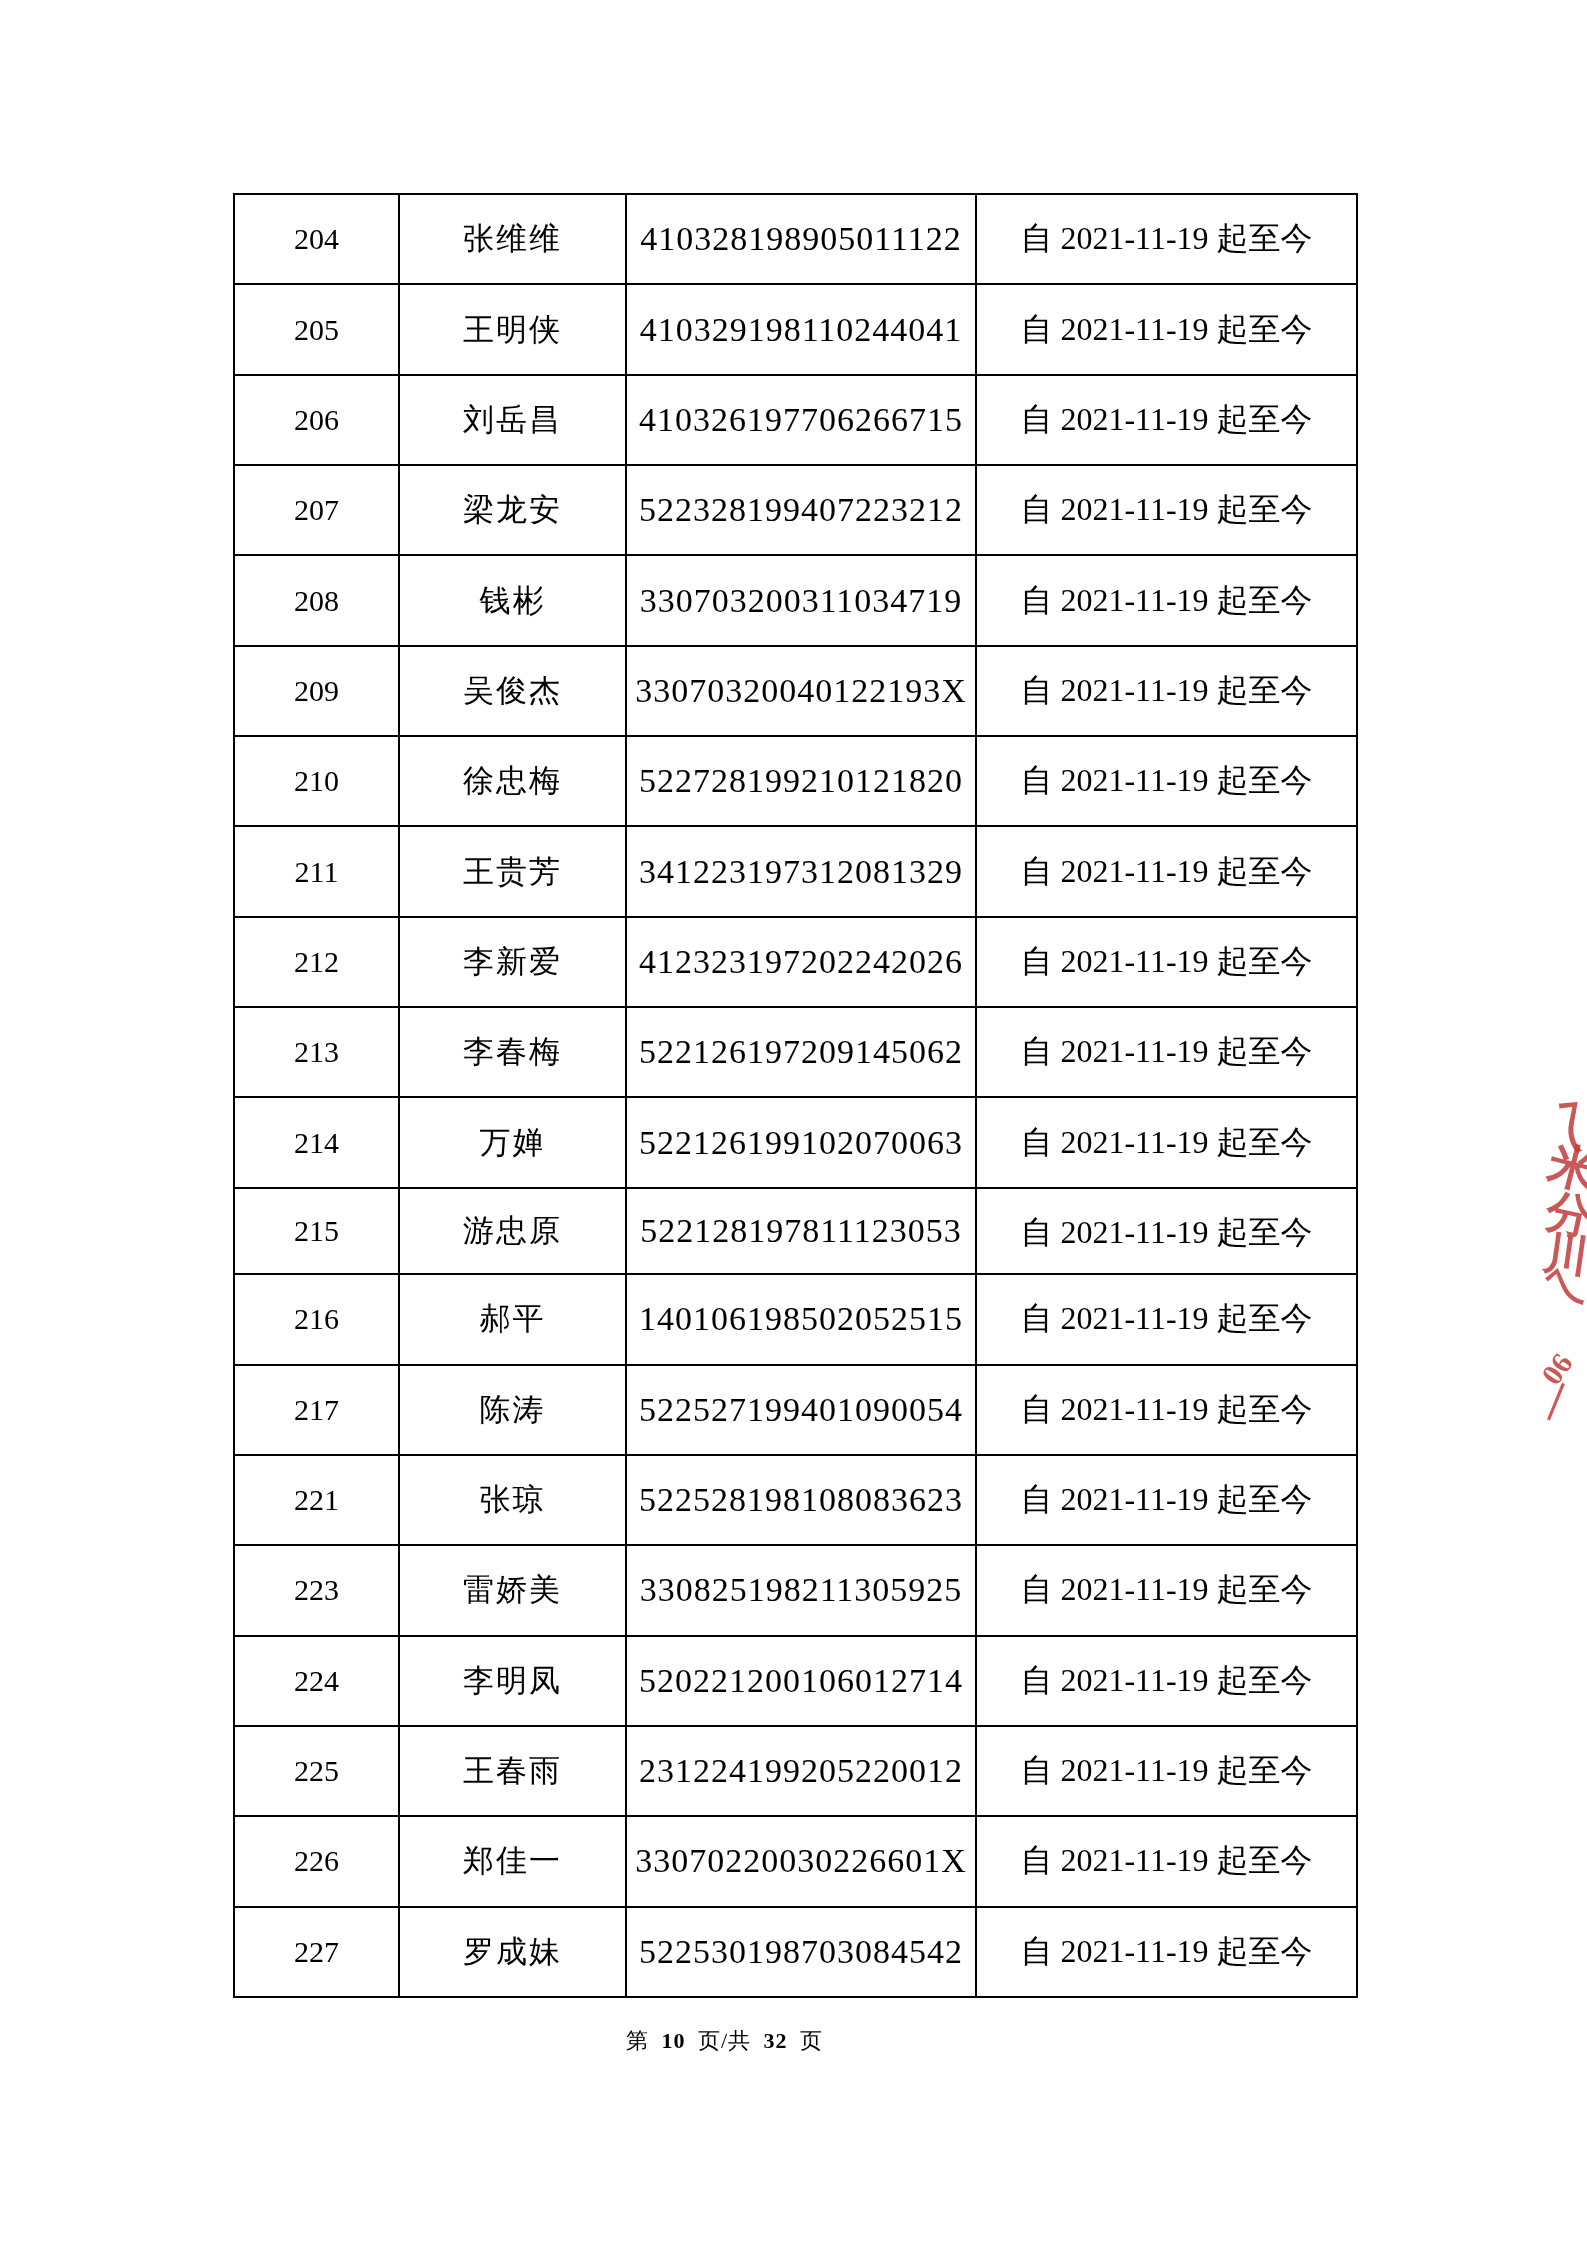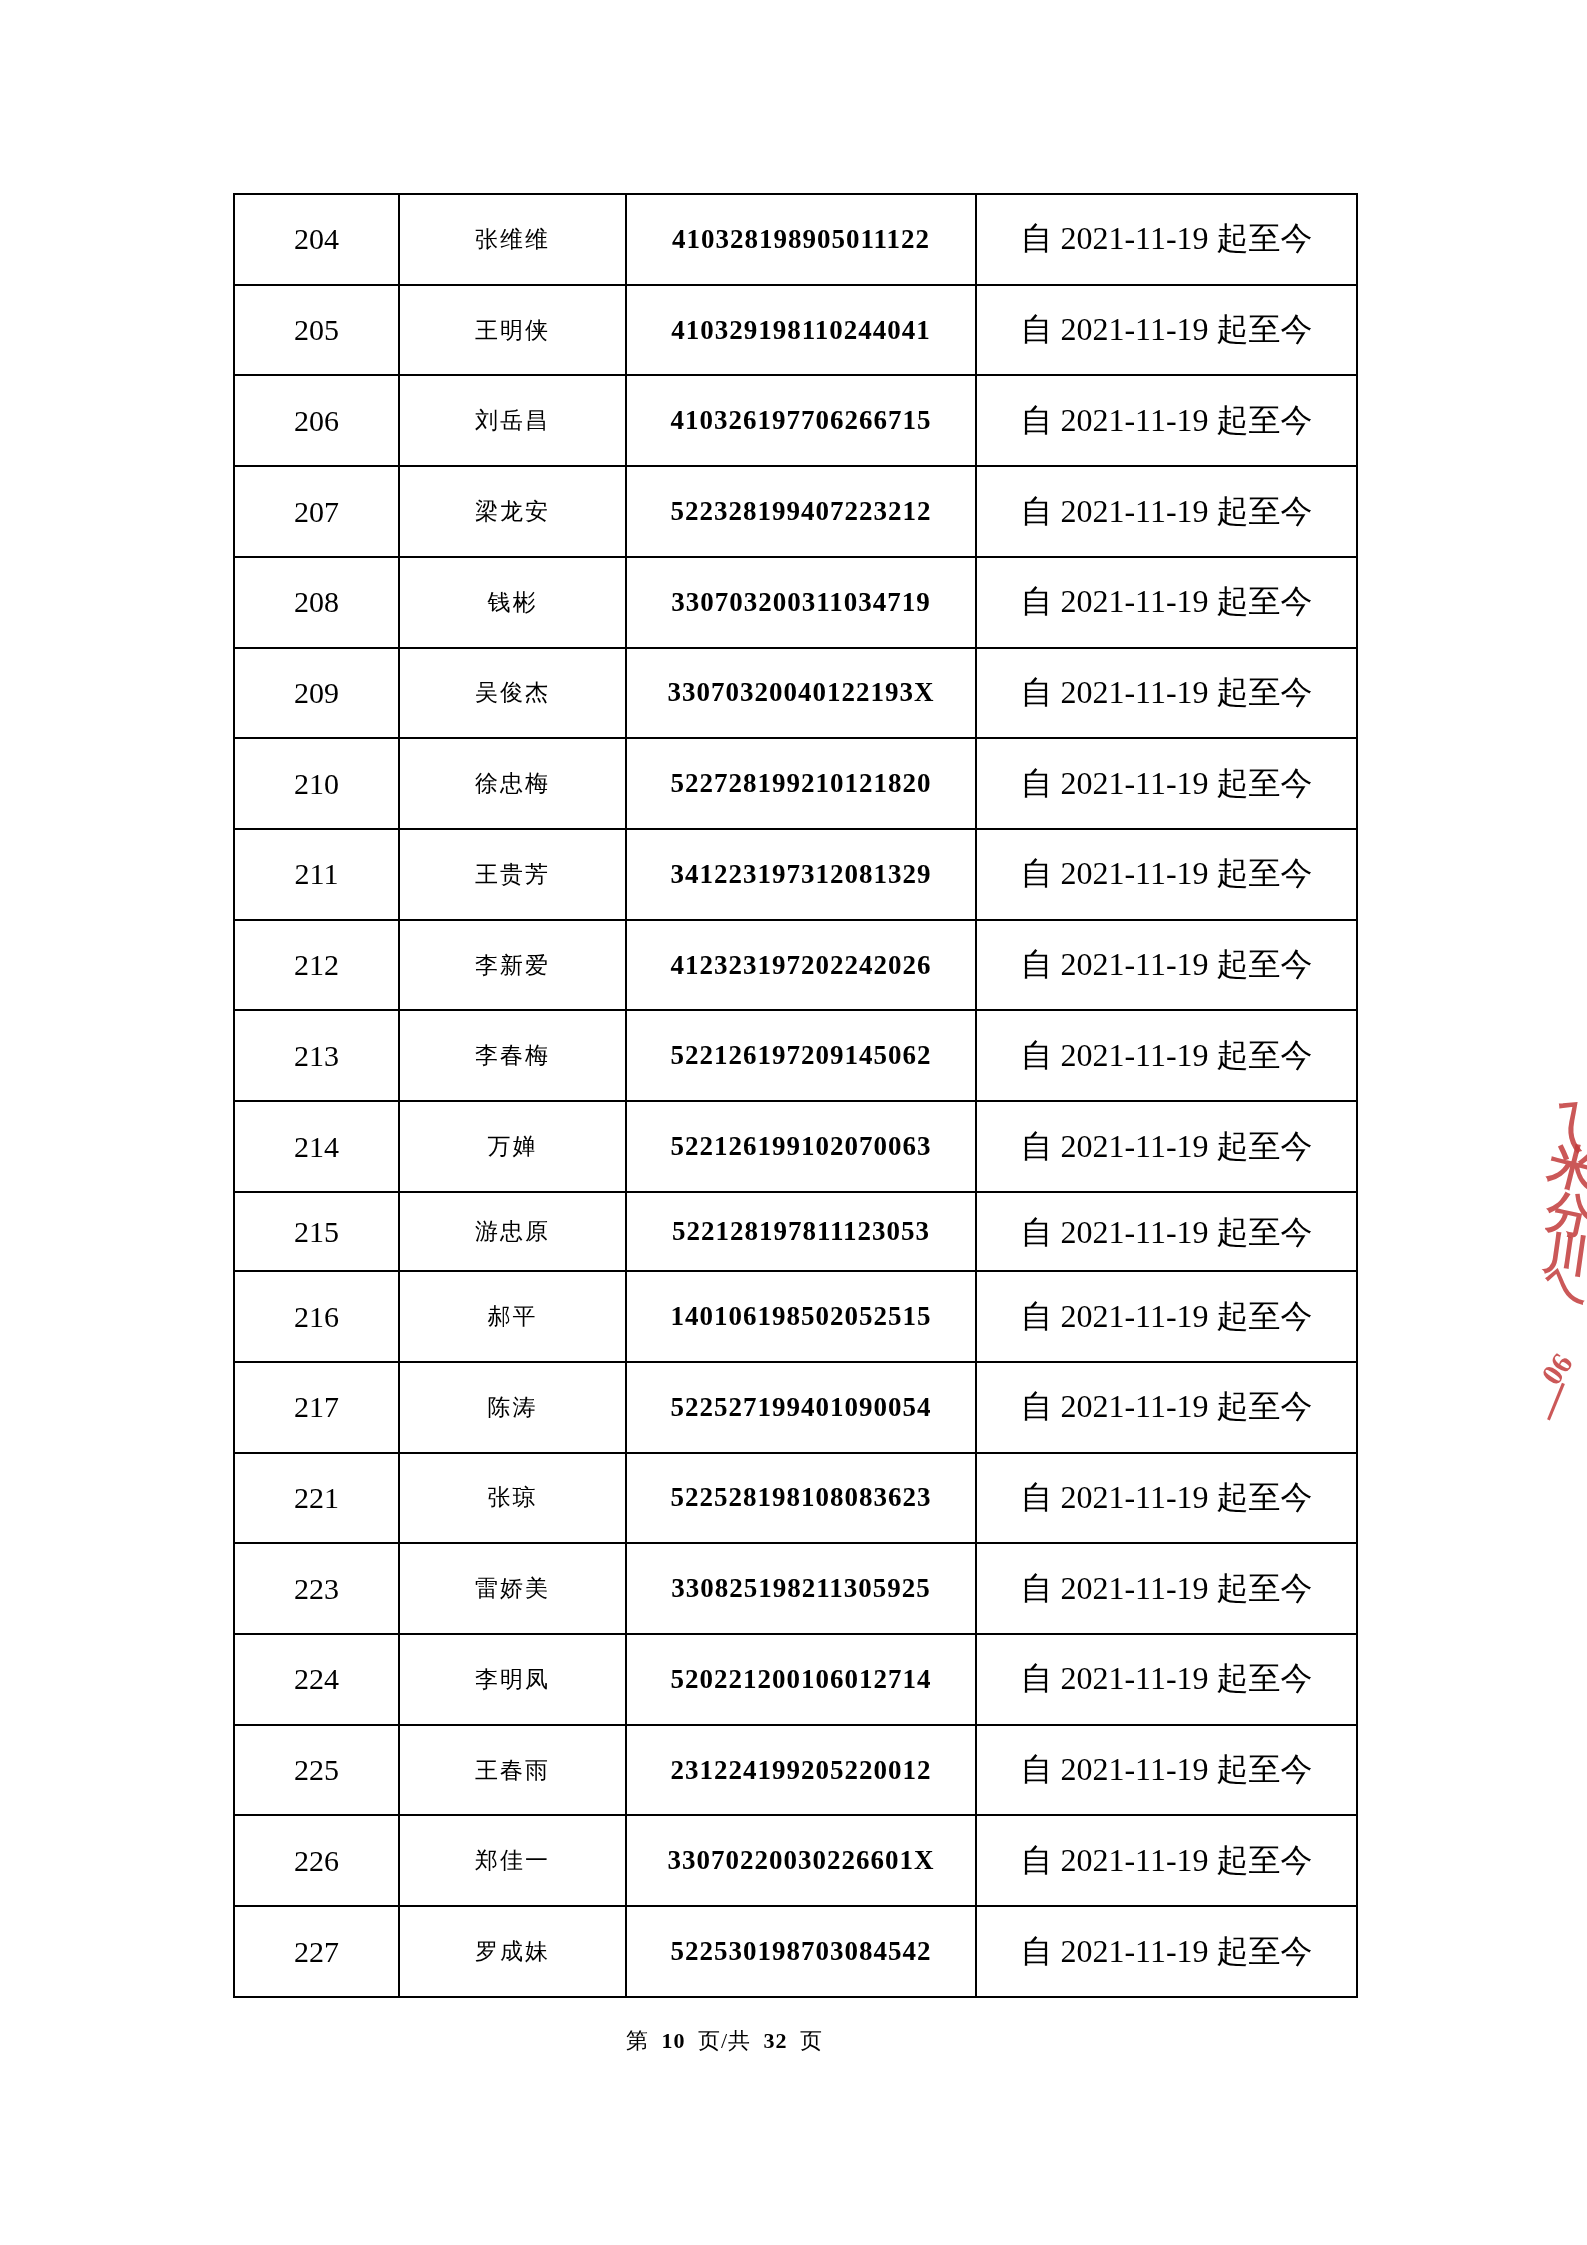--- a/index.html
+++ b/index.html
@@ -23,22 +23,22 @@
     table-layout: fixed;
   }
   table.roster td {
     border: 2px solid #000000;
     text-align: center;
     vertical-align: middle;
     overflow: hidden;
     white-space: nowrap;
   }
   td.col-no     { font-size: 30px; }
-  td.col-name   { font-size: 23px; letter-spacing: 2px; }
-  td.col-id     { font-size: 27px; font-weight: 700; letter-spacing: 1px; margin-top: 40px; }
+  td.col-name   { font-size: 31px; letter-spacing: 2px; }
+  td.col-id     { font-size: 34px; font-weight: 400; letter-spacing: 1px; margin-top: 40px; }
   td.col-period { font-size: 32px; }
   td.period-top { vertical-align: top; padding-top: 3px; line-height: 1.1; }
 
   .footer {
     position: absolute;
     left: 0;
     top: 2026px;
     width: 1410px;
     text-align: center;
     font-size: 22px;

